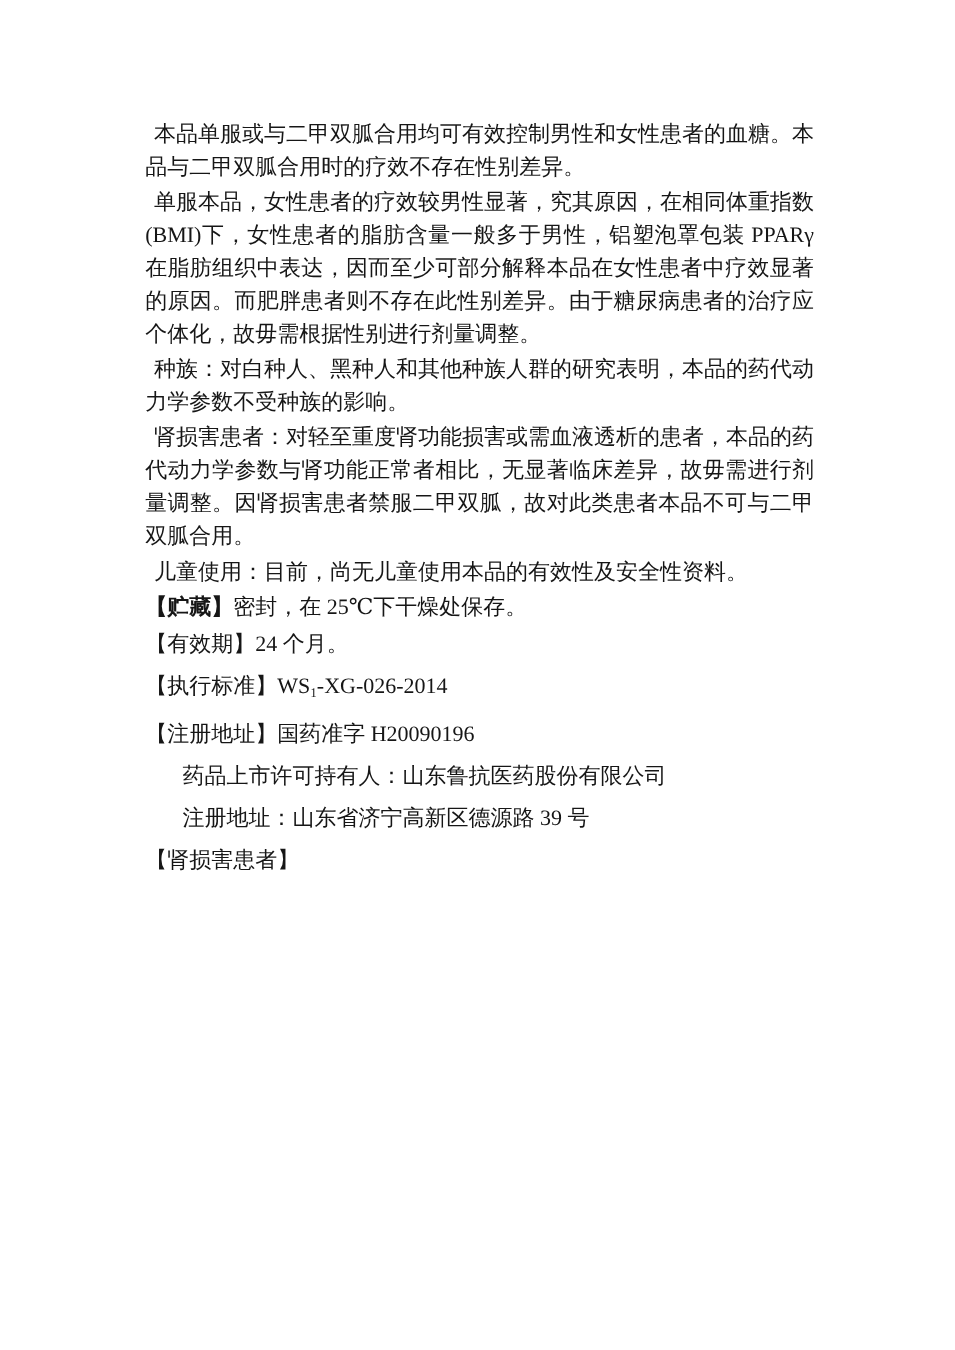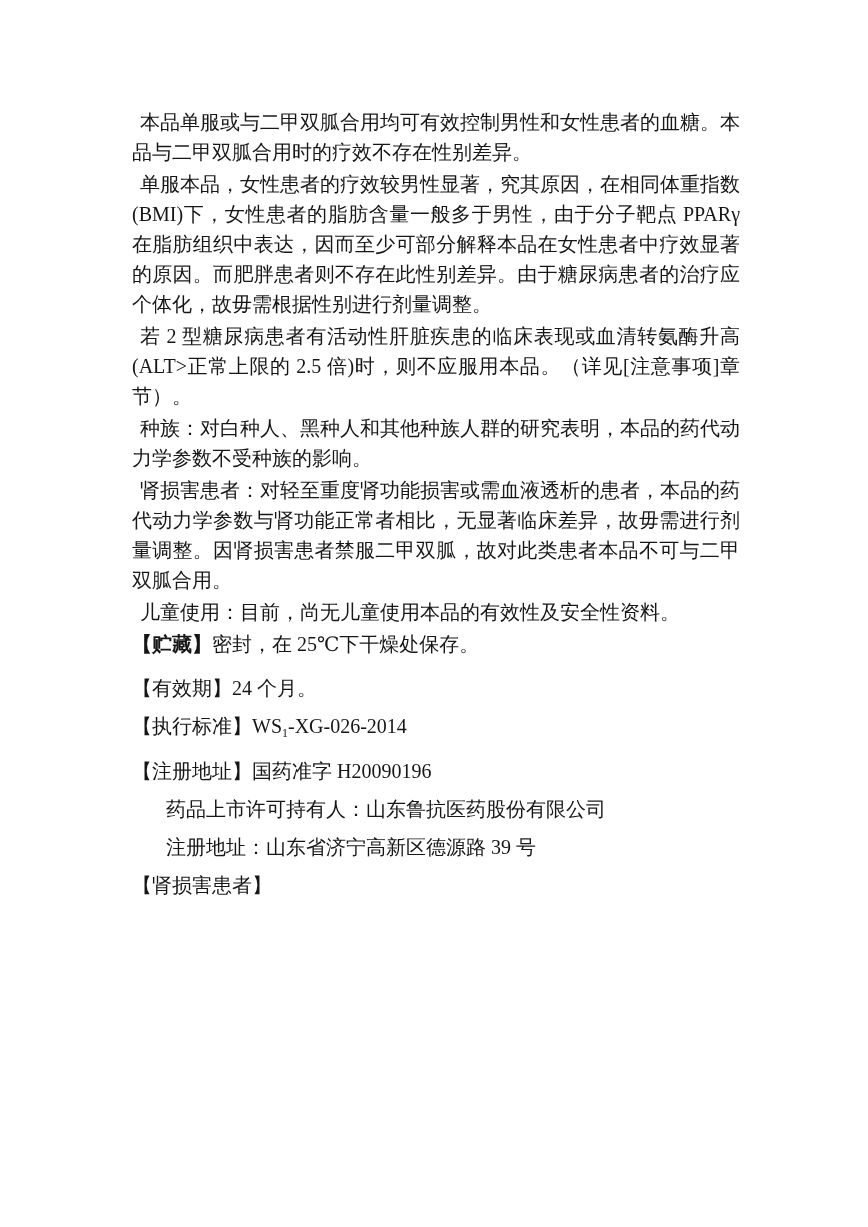--- a/index.html
+++ b/index.html
@@ -18,37 +18,36 @@
     width: 608px;
     color: #161616;
     font-family: "Liberation Serif", "DejaVu Serif", serif;
     font-size: 20px;
     line-height: 30px;
     text-align: justify;
   }
   .p { margin-bottom: 2px; }
   .indent { text-indent: 8px; }
   .tail { margin-bottom: 8px; }
-  .gap-above { margin-top: 14px; }
+  .gap-above { margin-top: 4px; }
   .hang { padding-left: 34px; }
   .b { font-weight: bold; }
   .sub { font-size: 12px; vertical-align: -4px; }
 </style>
 </head>
 <body>
 
 <div class="page">
   <div class="content">
 
     <p class="p indent">本品单服或与二甲双胍合用均可有效控制男性和女性患者的血糖。本品与二甲双胍合用时的疗效不存在性别差异。</p>
 
-    <p class="p indent">单服本品，女性患者的疗效较男性显著，究其原因，在相同体重指数(BMI)下，女性患者的脂肪含量一般多于男性，由于分子靶点 PPARγ 在脂肪组织中表达，因而至少可部分解释本品在女性患者中疗效显著的原因。而肥胖患者则不存在此性别差异。由于糖尿病患者的治疗应个体化，故毋需根据性别进行剂量调整。</p>
+    <p class="p indent">单服本品，女性患者的疗效较男性显著，究其原因，在相同体重指数(BMI)下，女性患者的脂肪含量一般多于男性，铝塑泡罩包装 PPARγ 在脂肪组织中表达，因而至少可部分解释本品在女性患者中疗效显著的原因。而肥胖患者则不存在此性别差异。由于糖尿病患者的治疗应个体化，故毋需根据性别进行剂量调整。</p>
 
 
-    <p class="p indent">若 2 型糖尿病患者有活动性肝脏疾患的临床表现或血清转氨酶升高(ALT&gt;正常上限的 2.5 倍)时，则不应服用本品。（详见[注意事项]章节）。</p>
 
     <p class="p indent">种族：对白种人、黑种人和其他种族人群的研究表明，本品的药代动力学参数不受种族的影响。</p>
 
     <p class="p indent">肾损害患者：对轻至重度肾功能损害或需血液透析的患者，本品的药代动力学参数与肾功能正常者相比，无显著临床差异，故毋需进行剂量调整。因肾损害患者禁服二甲双胍，故对此类患者本品不可与二甲双胍合用。</p>
 
     <p class="p indent">儿童使用：目前，尚无儿童使用本品的有效性及安全性资料。</p>
 
     <p class="p"><span class="b">【贮藏】</span><span>密封，在 25℃下干燥处保存。</span></p>
 
 

